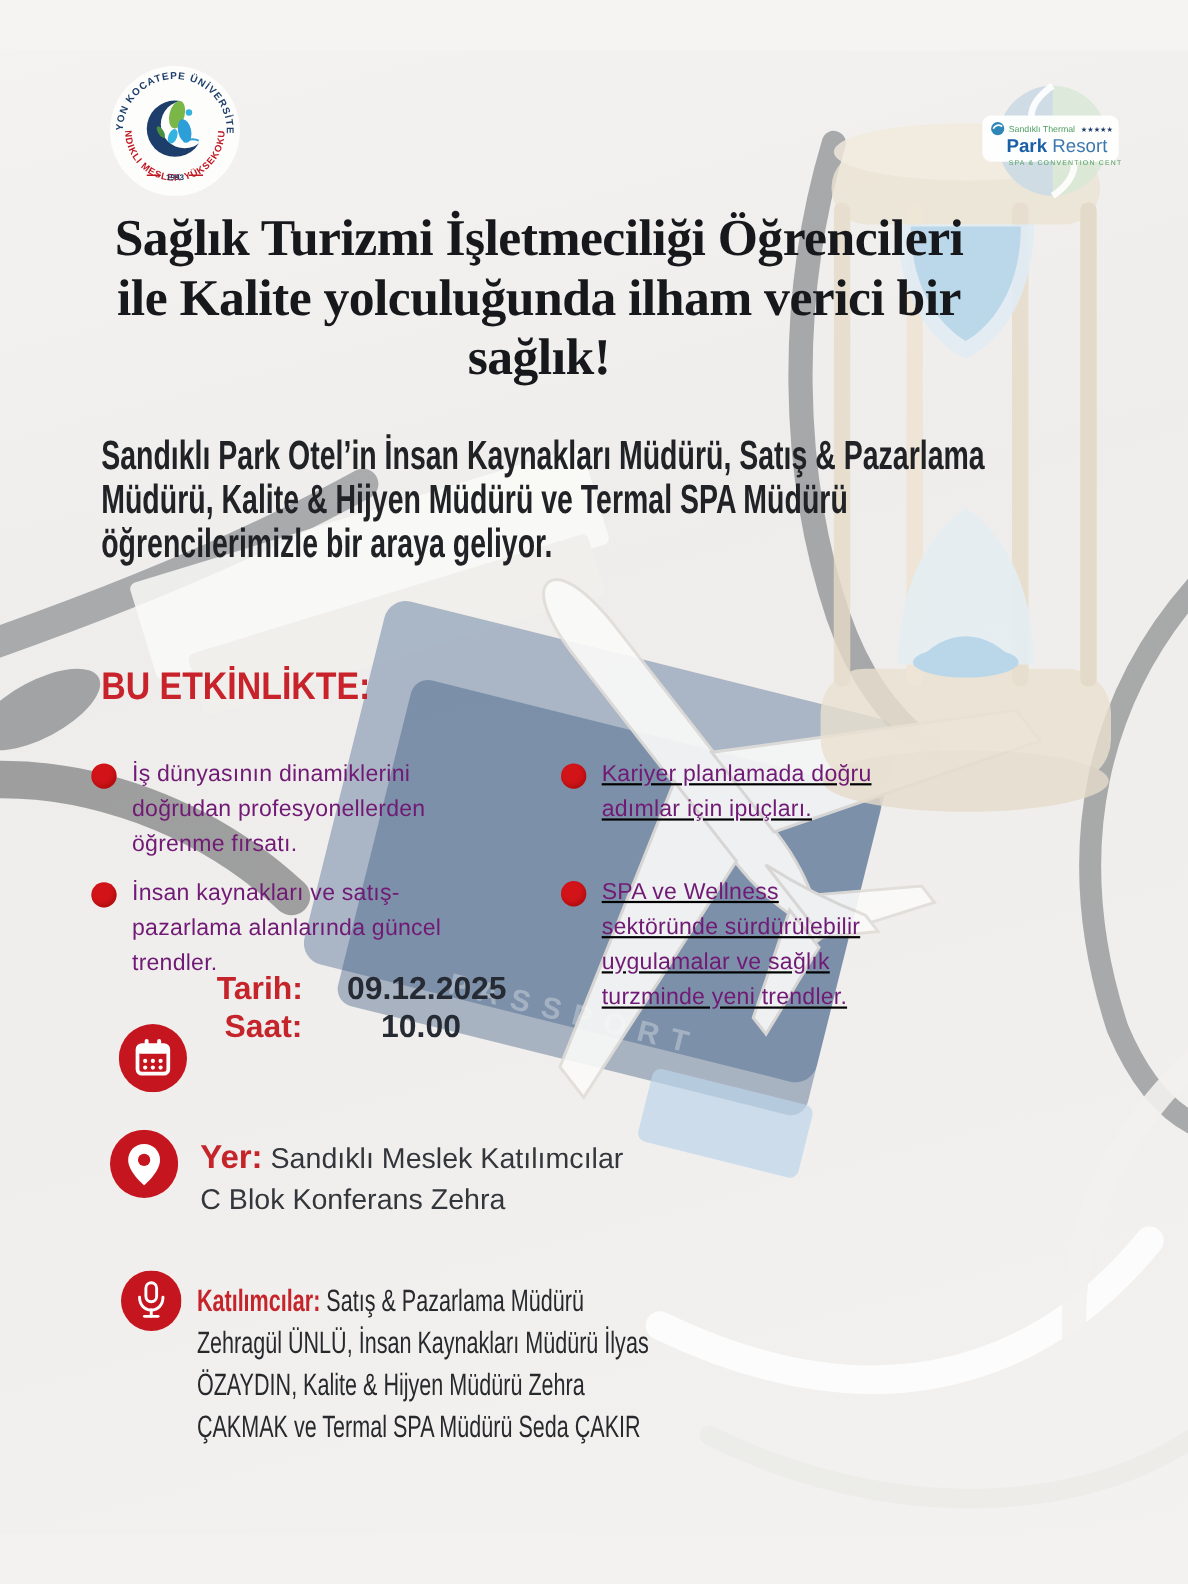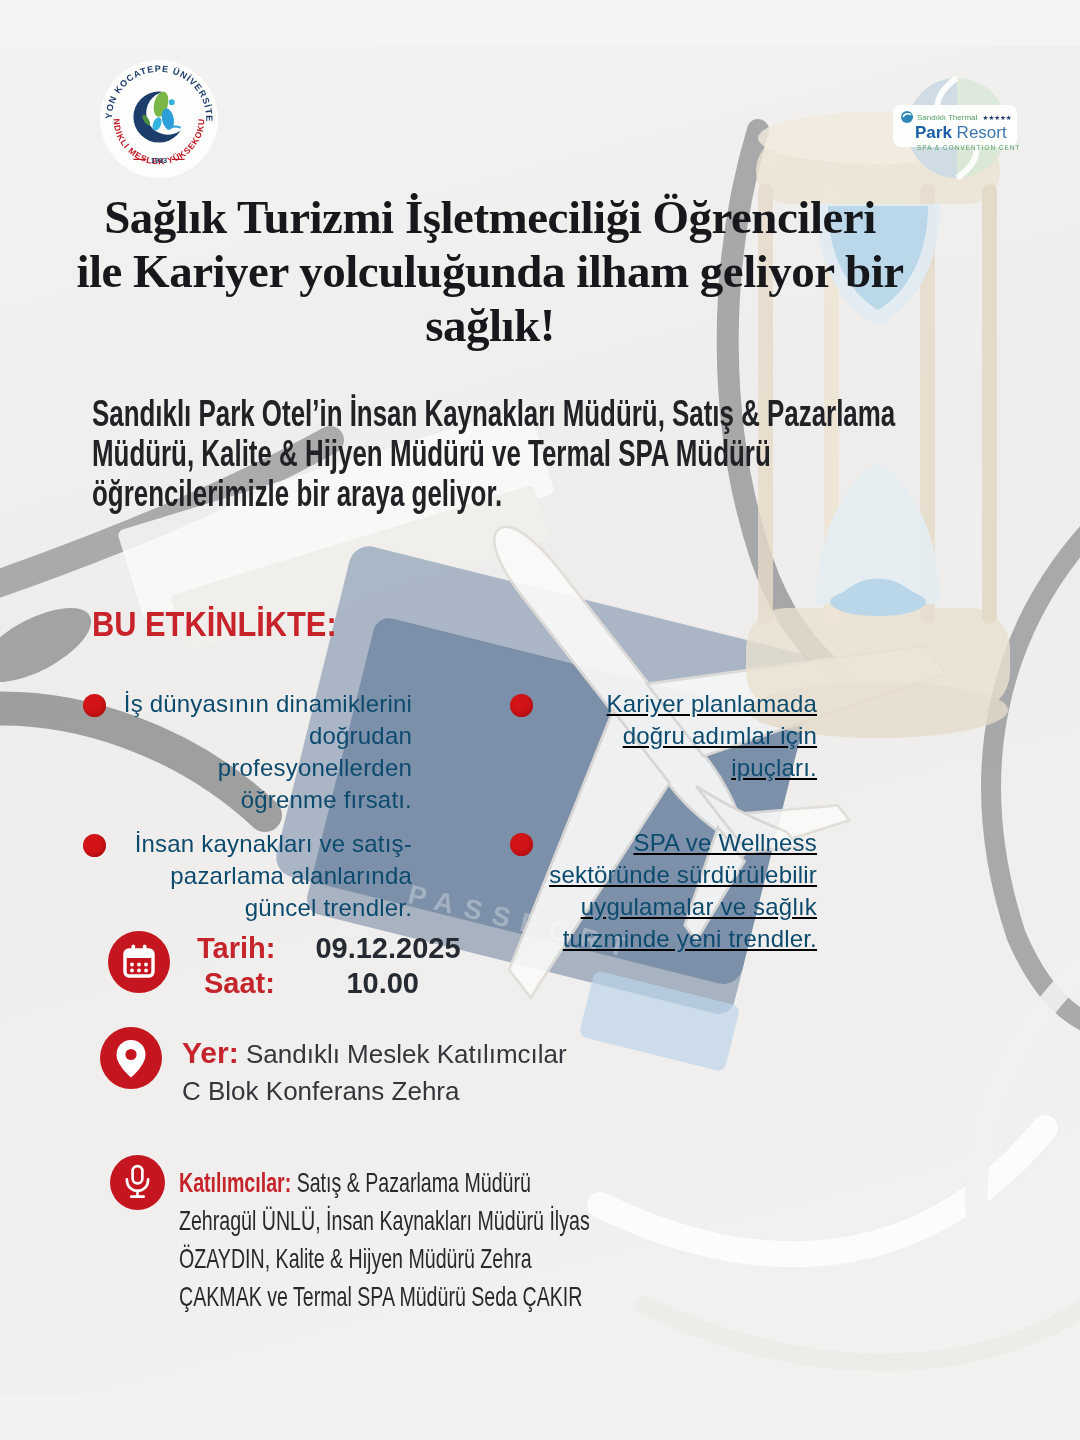--- a/index.html
+++ b/index.html
@@ -29,31 +29,31 @@
 
   
   .bullet-col{position:absolute;z-index:2;}
   .col-left{left:83px;top:688px;}
   .col-right{left:510px;top:688px;text-decoration:underline;}
   .bullet-item{display:flex;align-items:flex-start;}
   .col-left .bullet-item:first-child{margin-bottom:12px;}
   .col-right .bullet-item:first-child{margin-bottom:43px;}
   .bullet-dot{width:23px;height:23px;border-radius:50%;background:#d21418;flex:0 0 auto;
               margin:6px 14px 0 0;box-shadow:inset -2px -3px 4px rgba(120,0,0,.35);}
-  .bullet-text{font-size:24px;line-height:32px;color:#0c4a6e;letter-spacing:.2px;text-align:right;}
+  .bullet-text{font-size:21px;line-height:32px;color:#701a75;letter-spacing:.2px;}
   .col-left .bullet-text{width:292px;}
   .col-right .bullet-text{width:270px;}
 
   
   .detail-icon{position:absolute;z-index:2;}
   .icon-date{left:108px;top:931px;width:62px;height:62px;}
   .icon-place{left:100px;top:1027px;width:62px;height:62px;}
   .icon-mic{left:110px;top:1155px;width:55px;height:55px;}
 
-  .date-rows{left:197px;top:931px;width:222px;font-weight:700;font-size:29px;line-height:35px;}
+  .date-rows{left:197px;top:882px;width:222px;font-weight:700;font-size:29px;line-height:35px;}
   .date-row{display:flex;justify-content:space-between;}
   .red-label{color:#c5242b;font-weight:700;}
   .dark-val{color:#262b33;margin-left:40px;}
   .time-row .red-label{padding-left:7px;}
 
   .place-text{left:182px;top:1034px;font-size:26px;line-height:37px;color:#33363b;}
   .place-text .red-label{font-size:30px;}
 
   .participants{left:179px;top:1164px;font-size:28px;line-height:38px;font-weight:400;color:#27292d;}
   .participants .red-label{font-size:28px;}
@@ -164,21 +164,21 @@
     </text>
     <text x="24" y="64" font-size="17">
       <tspan font-weight="700" fill="#1a5fa6">Park</tspan>
       <tspan fill="#3c77ad"> Resort</tspan>
     </text>
     <text x="26" y="76" font-size="6.3" letter-spacing="1.1" fill="#55a066">SPA &amp; CONVENTION CENTER</text>
   </svg>
 
   <div class="layer title">
     <div>Sağlık Turizmi İşletmeciliği Öğrencileri</div>
-    <div>ile Kariyer yolculuğunda ilham geliyor bir</div>
+    <div>ile Kalite yolculuğunda ilham verici bir</div>
     <div>sağlık!</div>
   </div>
 
   <div class="layer intro cond">
     <div>Sandıklı Park Otel’in İnsan Kaynakları Müdürü, Satış &amp; Pazarlama</div>
     <div>Müdürü, Kalite &amp; Hijyen Müdürü ve Termal SPA Müdürü</div>
     <div>öğrencilerimizle bir araya geliyor.</div>
   </div>
 
   <div class="layer section-heading">BU ETKİNLİKTE:</div>

